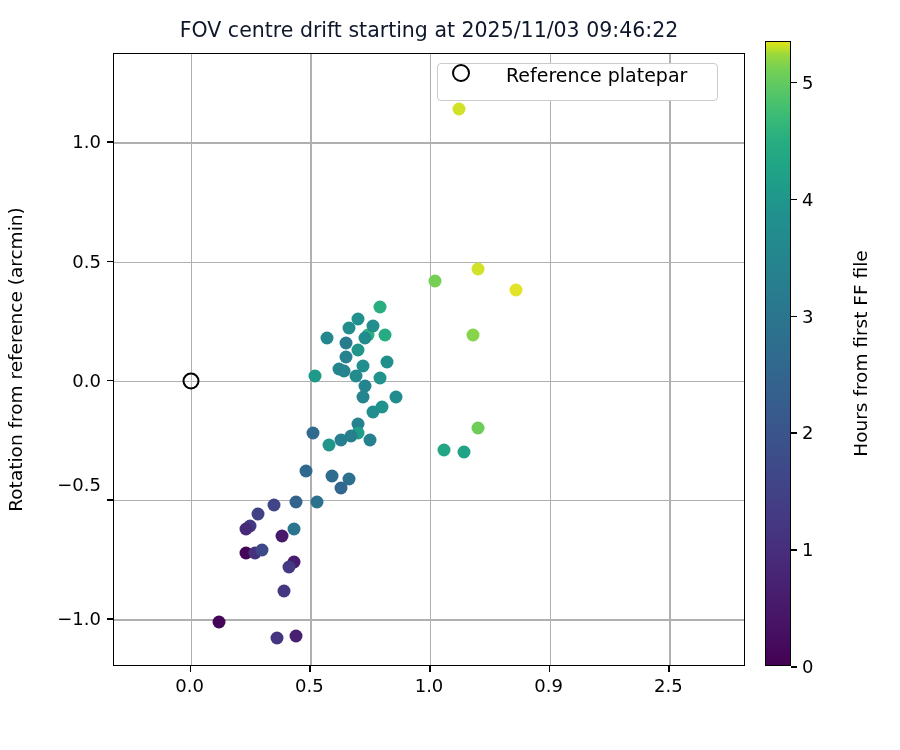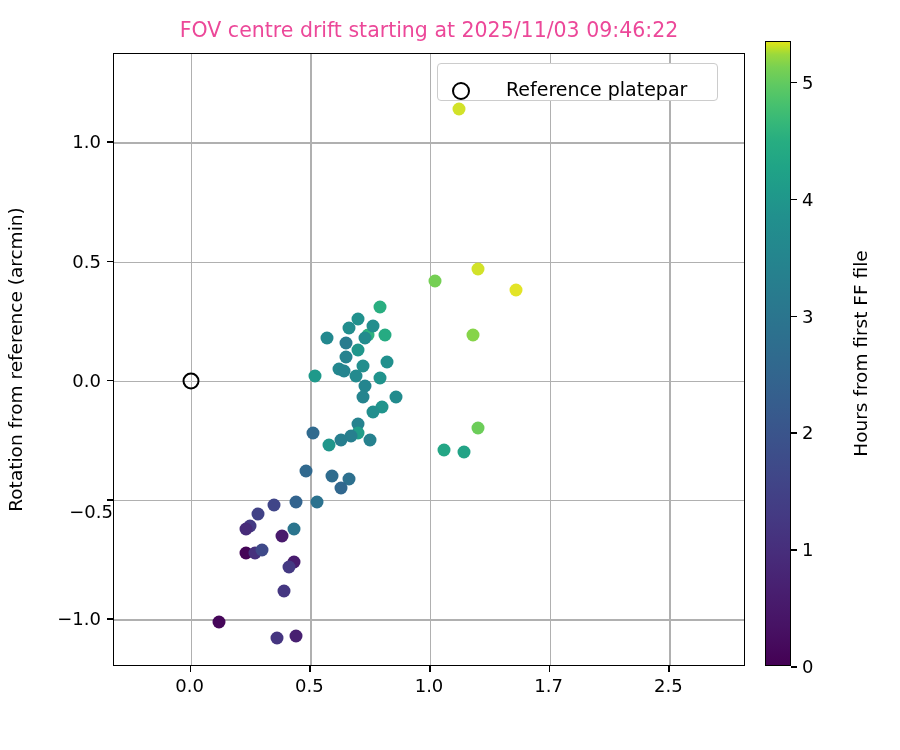--- a/index.html
+++ b/index.html
@@ -16,21 +16,21 @@
     overflow: hidden;
   }
   
   #plot-title {
     position: absolute;
     left: 113px;
     top: 18px;
     width: 632px;
     text-align: center;
     font-size: 20.5px;
-    color: #ec4899;
+    color: #0f172a;
     white-space: nowrap;
   }
   
   #axes {
     position: absolute;
     left: 113px;
     top: 53px;
     width: 632px;
     height: 613px;
     border: 1.6px solid #000000;
@@ -133,21 +133,21 @@
     position: absolute;
     left: 437px;
     top: 63px;
     width: 281px;
     height: 38px;
     background: #ffffff;
     border: 1px solid #cccccc;
     border-radius: 4px;
     box-sizing: border-box;
     display: flex;
-    align-items: flex-end;
+    align-items: flex-start;
     padding-left: 14px;
   }
   #legend-marker {
     width: 18px;
     height: 18px;
     border-radius: 50%;
     border: 2.2px solid #000000;
     box-sizing: border-box;
     flex: 0 0 auto;
   }
@@ -318,27 +318,27 @@
       <span>Hours from first FF file</span>
     </div>
 
 <div class="tick-x" style="left: 189.606px;"></div>
     <div class="ticklabel-x" style="left: 189.606px;">0.0</div>
     <div class="tick-x" style="left: 309.303px;"></div>
     <div class="ticklabel-x" style="left: 309.303px;">0.5</div>
     <div class="tick-x" style="left: 429px;"></div>
     <div class="ticklabel-x" style="left: 429px;">1.0</div>
     <div class="tick-x" style="left: 548.697px;"></div>
-    <div class="ticklabel-x" style="left: 548.697px;">1.7</div>
+    <div class="ticklabel-x" style="left: 548.697px;">0.9</div>
     <div class="tick-x" style="left: 668.394px;"></div>
     <div class="ticklabel-x" style="left: 668.394px;">2.5</div>
     <div class="tick-y" style="top: 618.296px;"></div>
     <div class="ticklabel-y" style="top: 618.296px;">−1.0</div>
     <div class="tick-y" style="top: 499.035px;"></div>
-    <div class="ticklabel-y" style="top: 511px; margin-left: 12px;">−0.5</div>
+    <div class="ticklabel-y" style="top: 484px;">−0.5</div>
     <div class="tick-y" style="top: 379.774px;"></div>
     <div class="ticklabel-y" style="top: 379.774px;">0.0</div>
     <div class="tick-y" style="top: 260.514px;"></div>
     <div class="ticklabel-y" style="top: 260.514px;">0.5</div>
     <div class="tick-y" style="top: 141.253px;"></div>
     <div class="ticklabel-y" style="top: 141.253px;">1.0</div>
     <div class="cbtick" style="top: 666px;"></div>
     <div class="cblabel" style="top: 666px;">0</div>
     <div class="cbtick" style="top: 549.178px;"></div>
     <div class="cblabel" style="top: 549.178px;">1</div>

